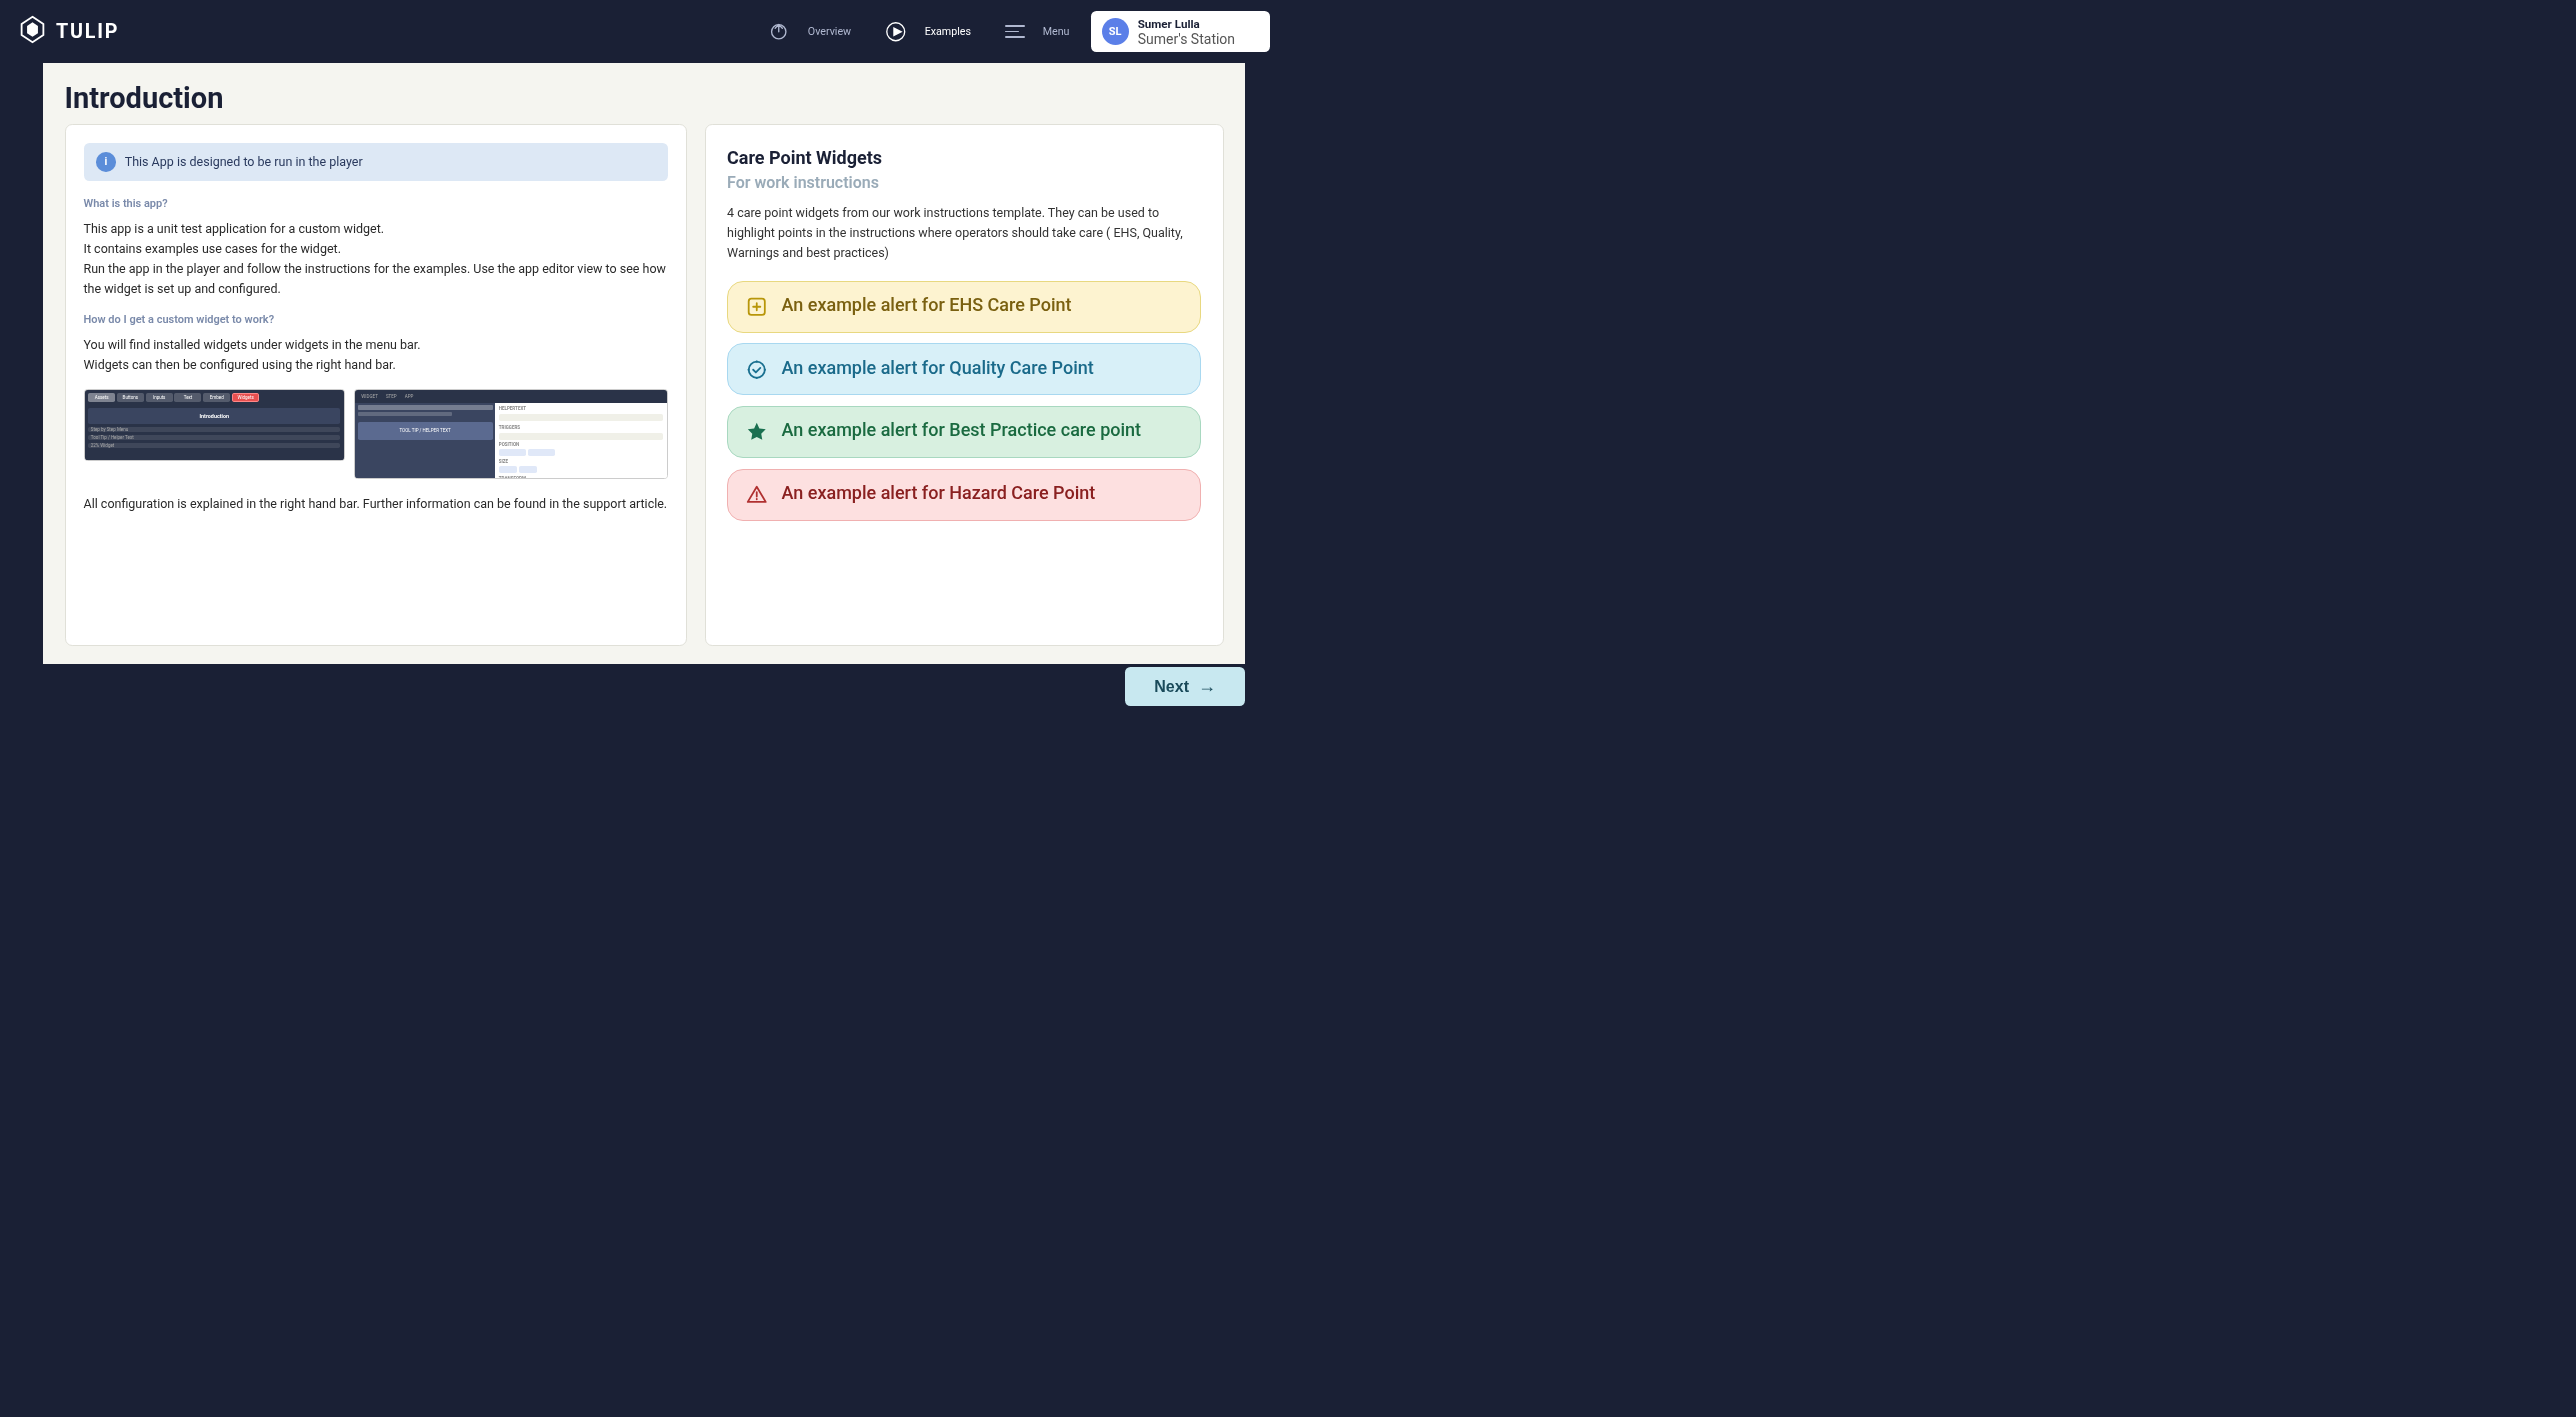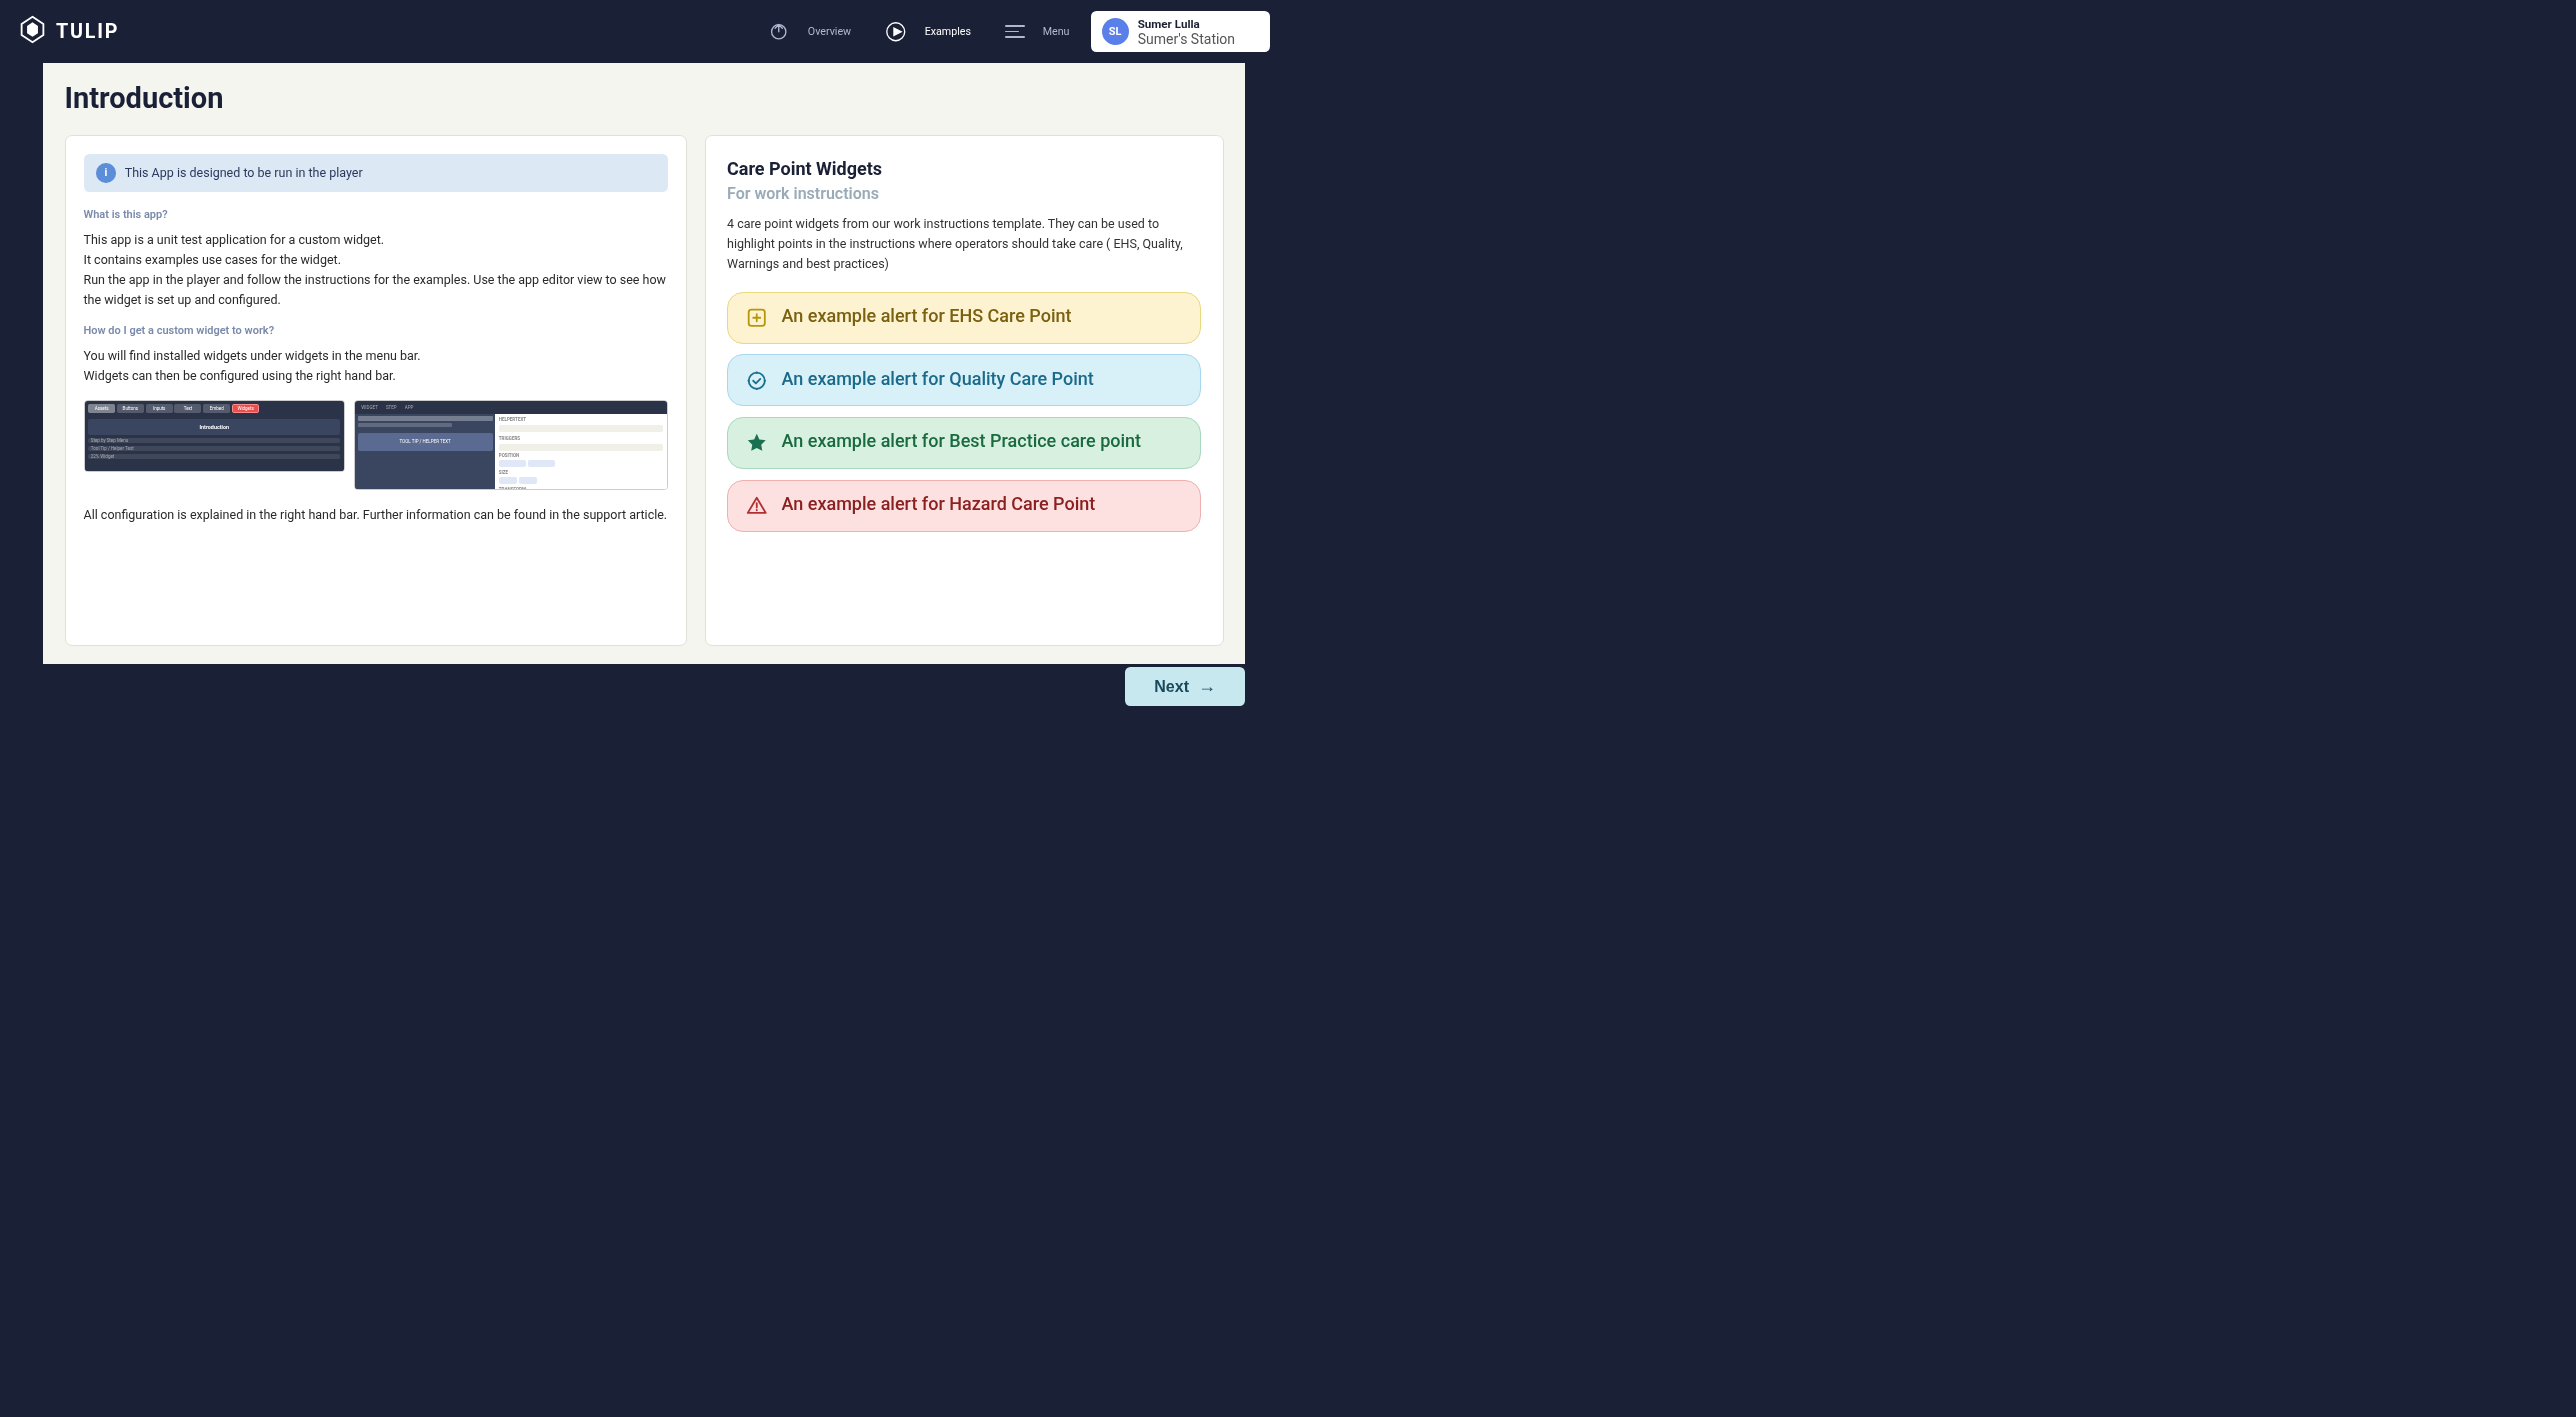--- a/index.html
+++ b/index.html
@@ -93,21 +93,20 @@
     }
 
     
     .main-content {
       background: #f5f5f0;
       margin: 0 43px;
       height: calc(709px - 63px - 45px);
       overflow: hidden;
       display: flex;
       flex-direction: column;
-      gap: 11px;
     }
     .page-title {
       font-size: 29px;
       font-weight: 700;
       color: #1a2035;
       padding: 18px 21.5px 9px;
     }
     .content-columns {
       display: flex;
       gap: 18px;

